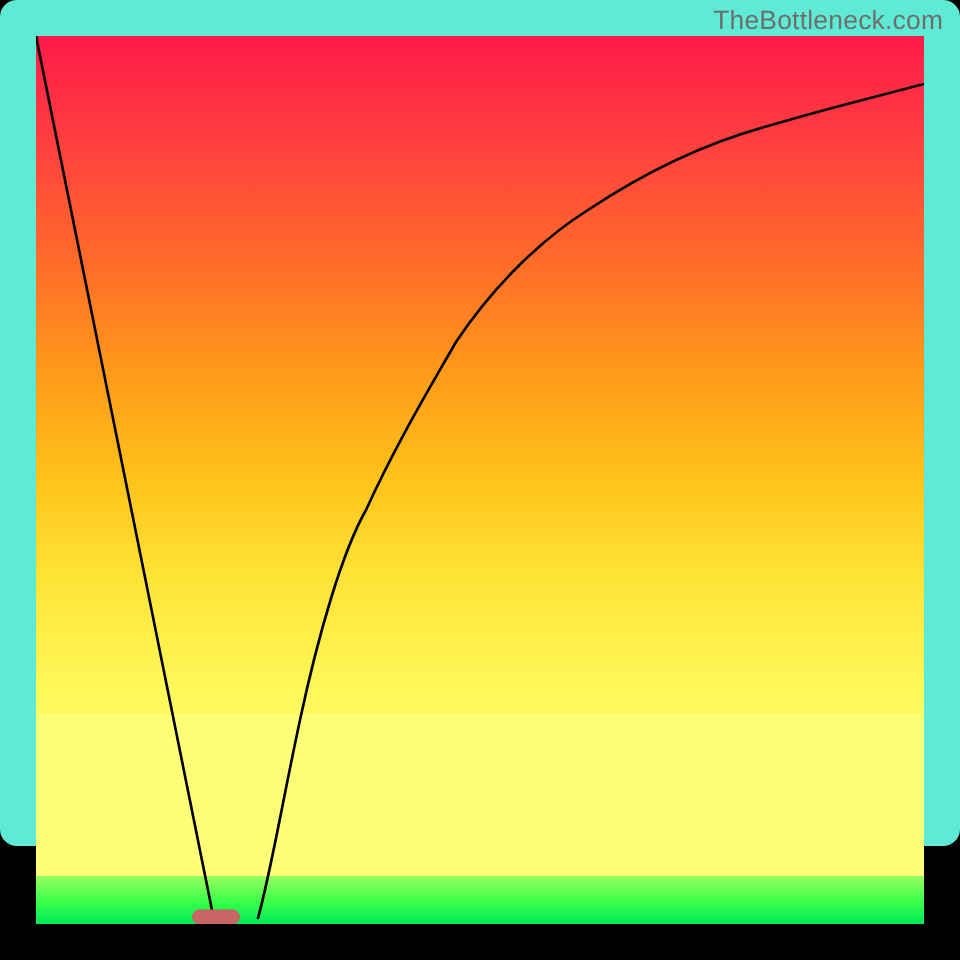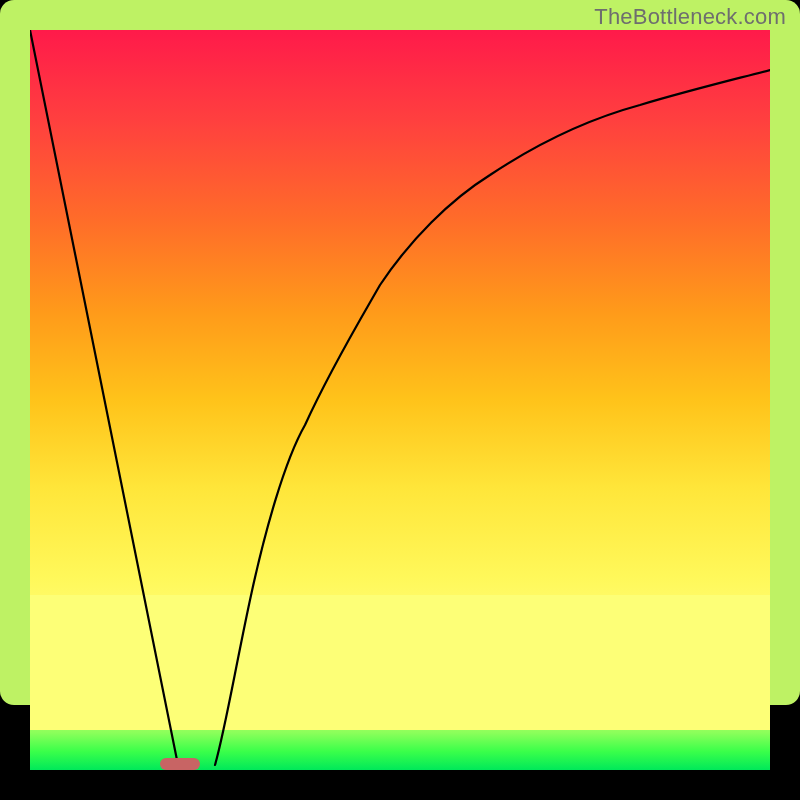--- a/index.html
+++ b/index.html
@@ -8,21 +8,21 @@
     width: 800px;
     height: 800px;
     overflow: hidden;
     background: #000;
     font-family: Arial, Helvetica, sans-serif;
   }
   .frame {
     position: relative;
     width: 800px;
     height: 705px;
-    background: #bef264;
+    background: #5eead4;
     border-radius: 14px;
   }
   .plot-area {
     position: absolute;
     left: 30px;
     top: 30px;
     width: 740px;
     height: 740px;
     box-sizing: border-box;
     background: linear-gradient(to bottom,

